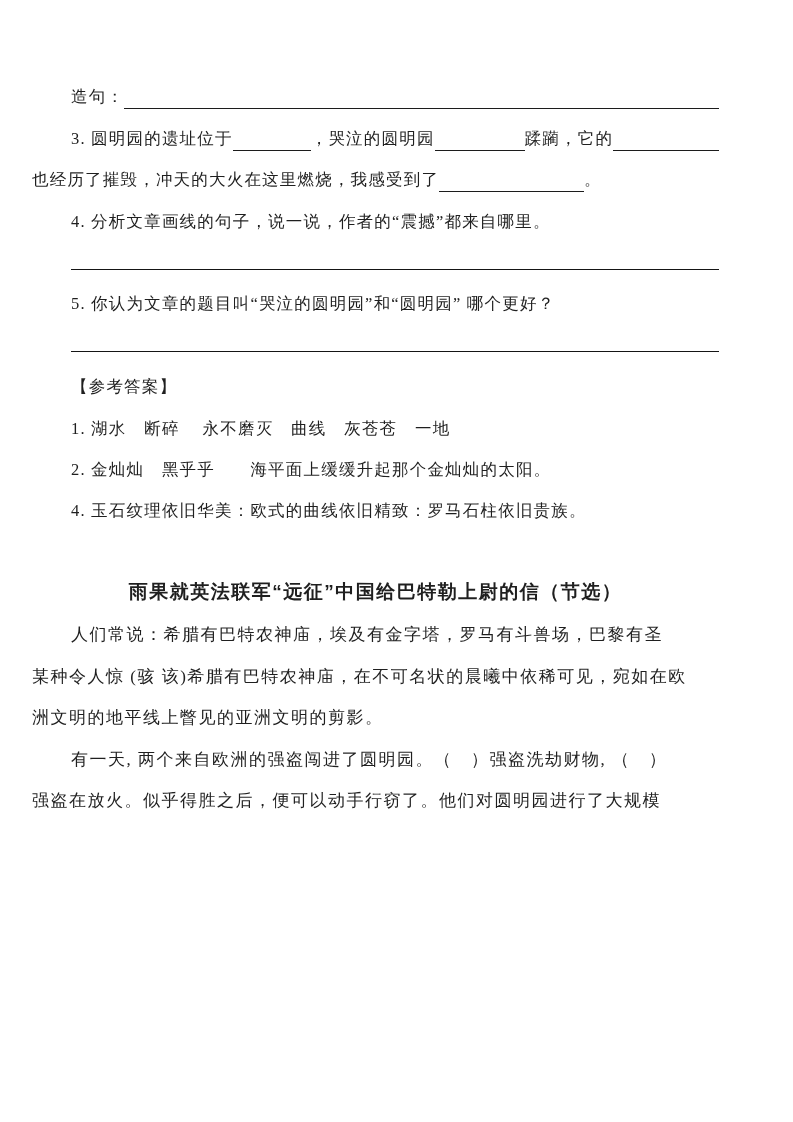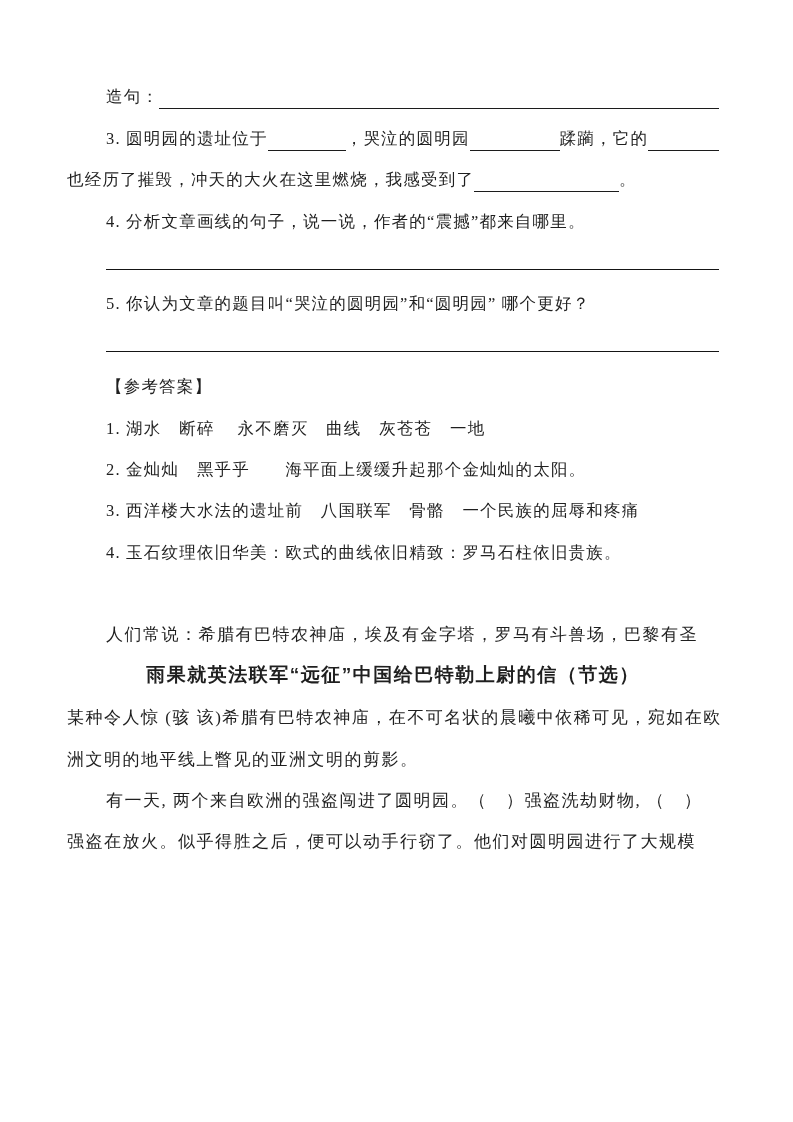--- a/index.html
+++ b/index.html
@@ -9,21 +9,21 @@
     width: 793px;
     height: 1122px;
     overflow: hidden;
   }
   #page {
     position: relative;
     box-sizing: border-box;
     width: 793px;
     height: 1122px;
     background: #ffffff;
-    padding: 76px 74px 0 67px;
+    padding: 76px 74px 0 32px;
     font-family: "Liberation Serif", "DejaVu Serif", serif;
     color: #1f1f1f;
   }
   .line {
     position: relative;
     display: flex;
     align-items: flex-end;
     height: 41.4px;
     box-sizing: border-box;
     padding-bottom: 9px;
@@ -68,23 +68,22 @@
       <div class="line indent"><span class="txt">造句：</span><span class="blank fill"></span></div>
       <div class="line indent"><span class="txt">3. 圆明园的遗址位于</span><span class="blank" style="width: 78px;"></span><span class="txt">，哭泣的圆明园</span><span class="blank" style="width: 90px;"></span><span class="txt">蹂躏，它的</span><span class="blank fill"></span></div>
       <div class="line"><span class="txt">也经历了摧毁，冲天的大火在这里燃烧，我感受到了</span><span class="blank" style="width: 145px;"></span><span class="txt">。</span></div>
       <div class="line indent"><span class="txt">4. 分析文章画线的句子，说一说，作者的“震撼”都来自哪里。</span></div>
       <div class="line"><div class="rule"></div></div>
       <div class="line indent"><span class="txt">5. 你认为文章的题目叫“哭泣的圆明园”和“圆明园” 哪个更好？</span></div>
       <div class="line"><div class="rule"></div></div>
       <div class="line indent"><span class="txt">【参考答案】</span></div>
       <div class="line indent"><span class="txt">1. 湖水　断碎　 永不磨灭　曲线　灰苍苍　一地</span></div>
       <div class="line indent"><span class="txt">2. 金灿灿　黑乎乎　　海平面上缓缓升起那个金灿灿的太阳。</span></div>
-      <div class="line indent"><span class="txt">3. 西洋楼大水法的遗址前　八国联军　骨骼　一个民族的屈辱和疼痛</span></div>
       <div class="line indent"><span class="txt">4. 玉石纹理依旧华美：欧式的曲线依旧精致：罗马石柱依旧贵族。</span></div>
       <div class="line"></div>
+      <div class="line title center"><span class="txt">雨果就英法联军“远征”中国给巴特勒上尉的信（节选）</span></div>
       <div class="line kai indent"><span class="txt">人们常说：希腊有巴特农神庙，埃及有金字塔，罗马有斗兽场，巴黎有圣</span></div>
-      <div class="line title center"><span class="txt">雨果就英法联军“远征”中国给巴特勒上尉的信（节选）</span></div>
       <div class="line kai"><span class="txt">某种令人惊 (骇 该)希腊有巴特农神庙，在不可名状的晨曦中依稀可见，宛如在欧</span></div>
       <div class="line kai"><span class="txt">洲文明的地平线上瞥见的亚洲文明的剪影。</span></div>
       <div class="line kai indent"><span class="txt">有一天, 两个来自欧洲的强盗闯进了圆明园。（　）强盗洗劫财物, （　）</span></div>
       <div class="line kai"><span class="txt">强盗在放火。似乎得胜之后，便可以动手行窃了。他们对圆明园进行了大规模</span></div>
     </div>
 </div>
 
 </body></html>

